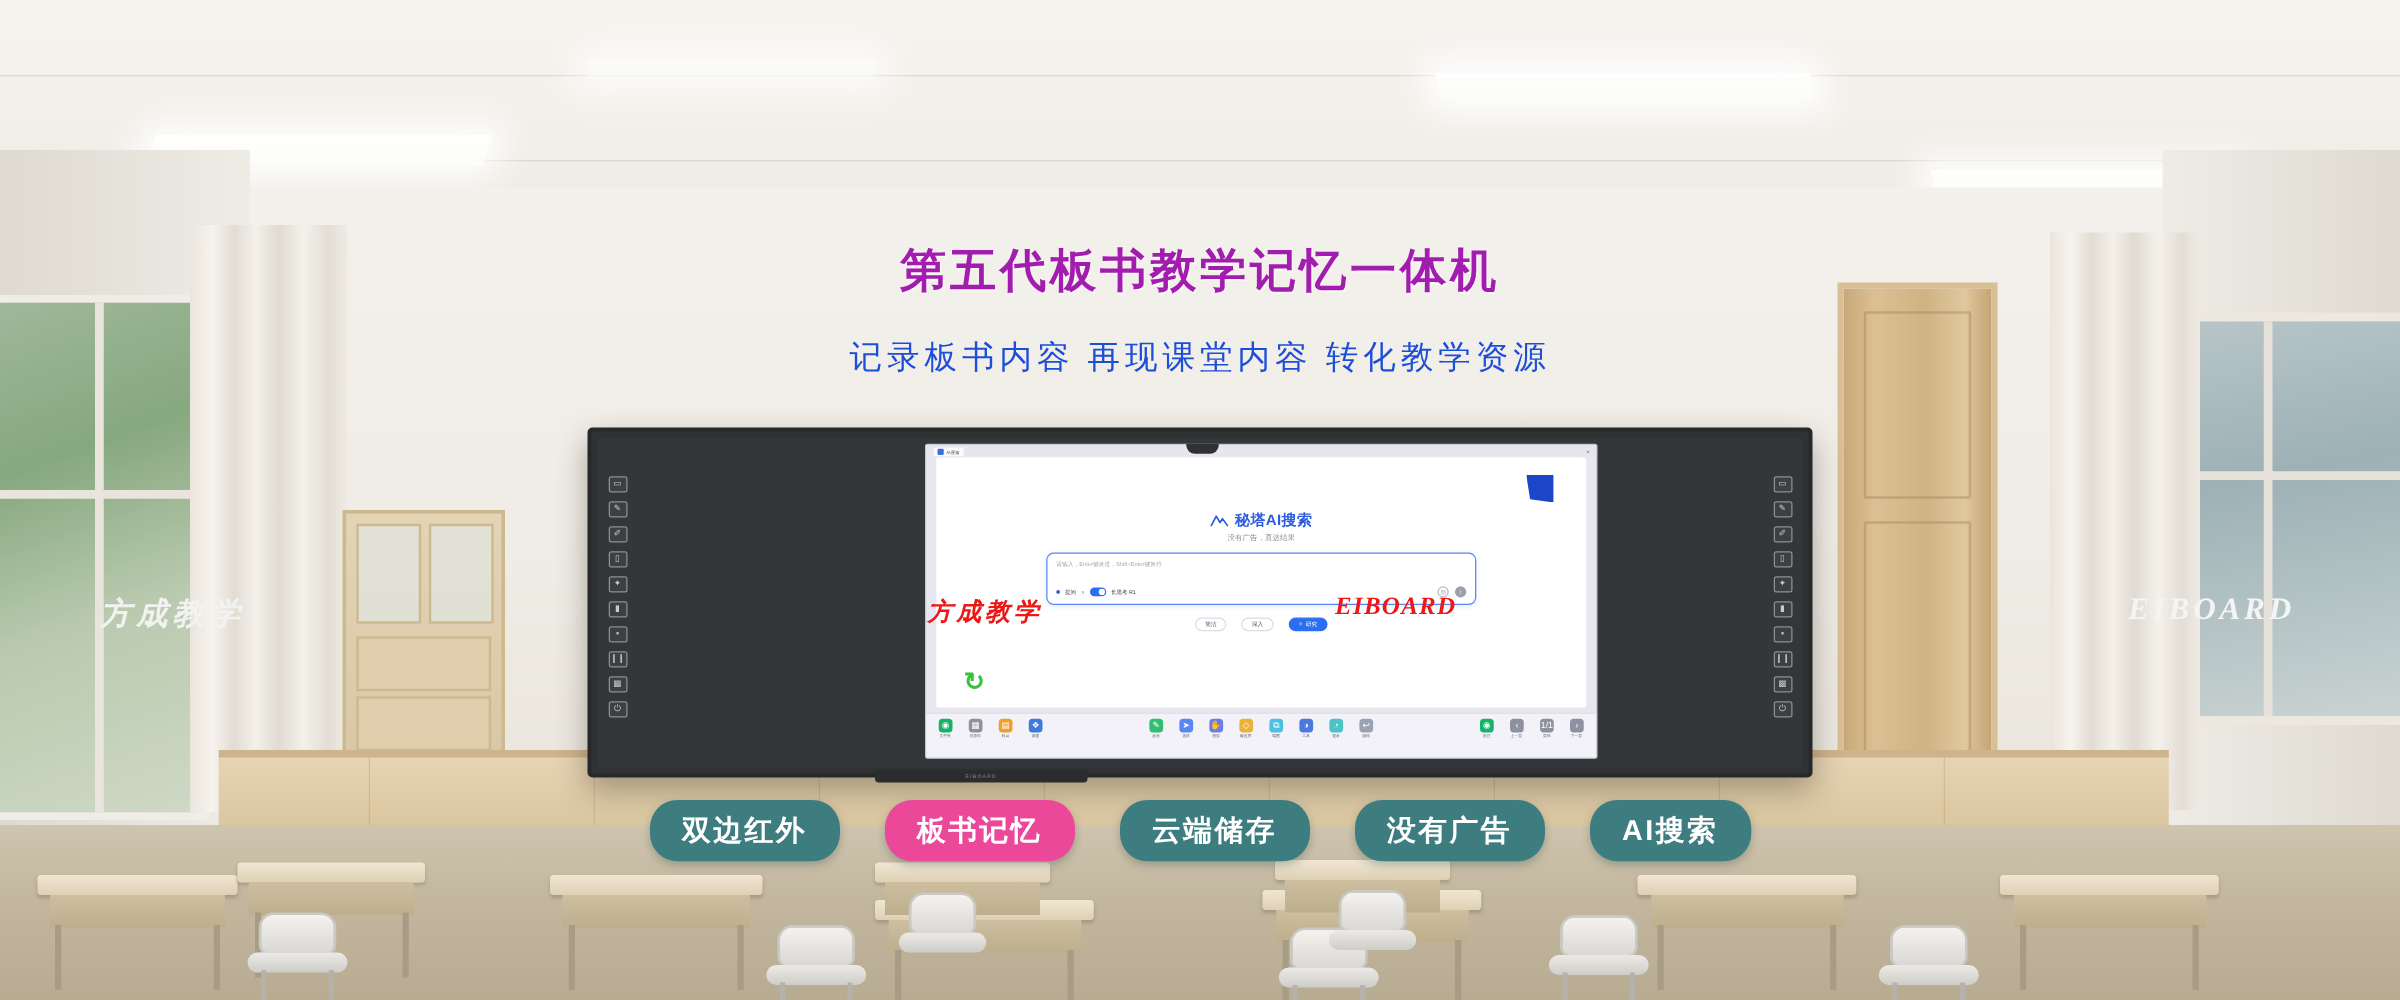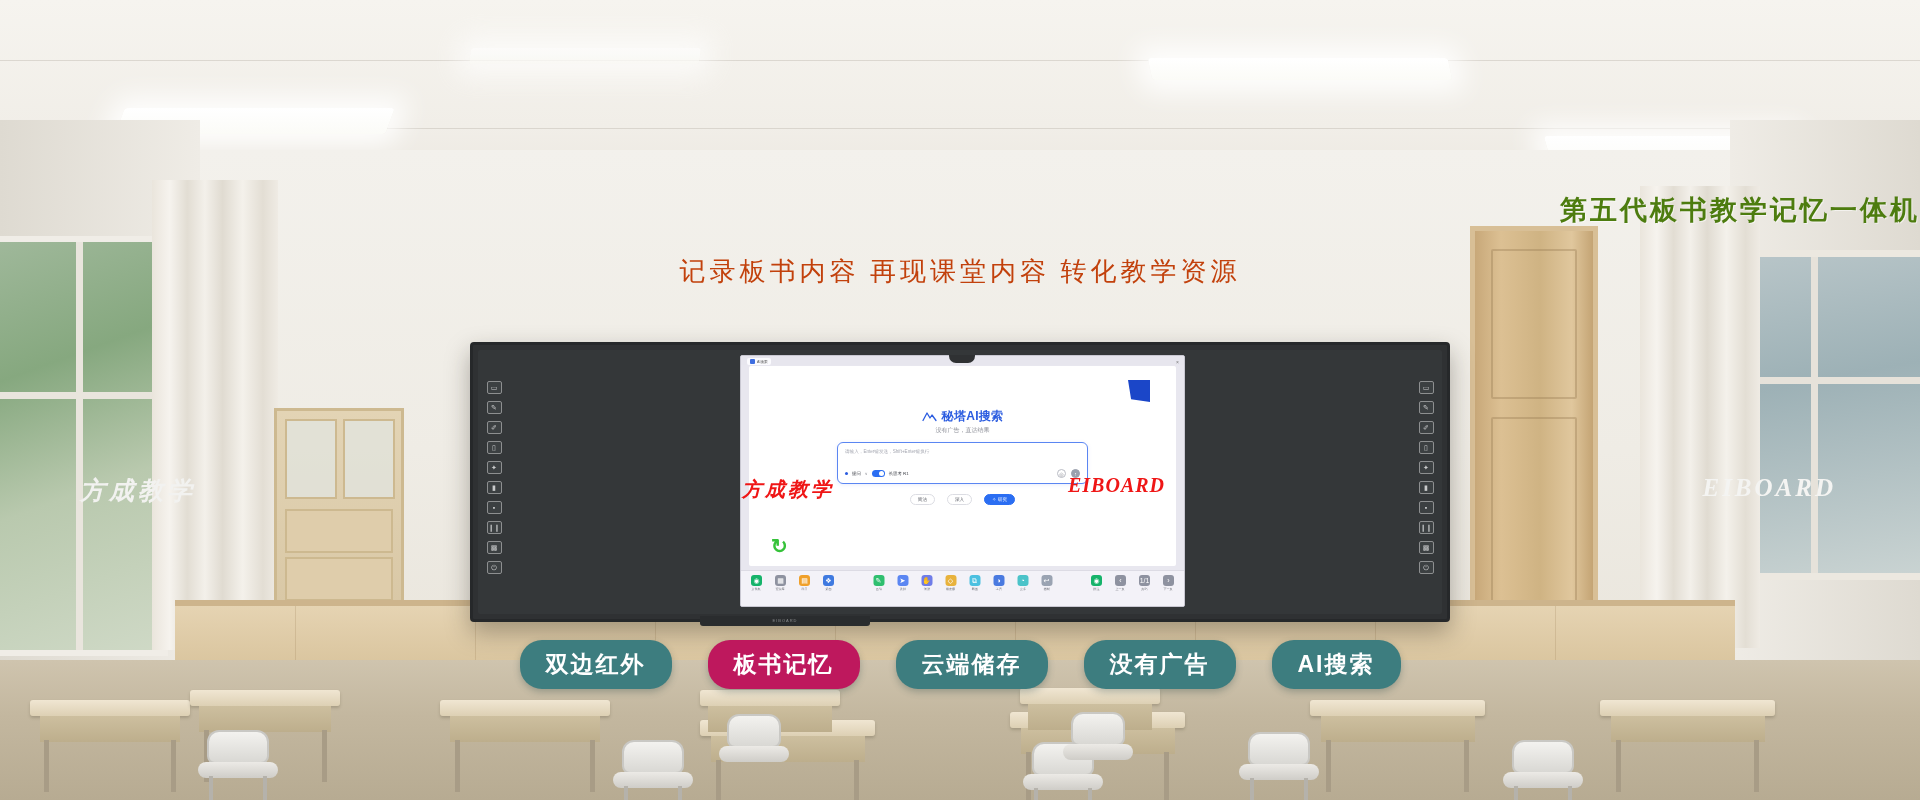--- a/index.html
+++ b/index.html
@@ -84,40 +84,40 @@
   .desk .legl{left:9%;} .desk .legr{right:9%;}
   .chair{position:absolute;}
   .chair .back{position:absolute;left:14%;top:0;width:72%;height:34px;border-radius:12px 12px 8px 8px;
     background:linear-gradient(180deg,#f3f2ef,#d9d8d4);border:2px solid #c9c8c4;}
   .chair .seat{position:absolute;left:4%;top:32px;width:92%;height:16px;border-radius:8px;
     background:linear-gradient(180deg,#eceae6,#cfcdc8);}
   .chair .cleg{position:absolute;top:46px;width:4px;height:42px;background:#b5b2ab;}
 
   
   .headline{position:absolute;left:0;top:192px;width:1920px;text-align:center;z-index:40;}
-  .h-title{font-family:"Liberation Serif", serif;font-weight:bold;font-size:27px;color:#4d7c0f;
-    letter-spacing:3px;text-shadow:1px 1px 0 rgba(255,255,255,.55);text-align:right;}
+  .h-title{font-family:"Liberation Serif", serif;font-weight:bold;font-size:37px;color:#a21caf;
+    letter-spacing:3px;text-shadow:1px 1px 0 rgba(255,255,255,.55);}
   .h-sub{font-family:"Liberation Serif", serif;font-size:23px;color:#3d7a7c;letter-spacing:.5px;margin-top:4px;}
-  .h-tag{font-family:"Liberation Serif", serif;font-size:26px;color:#c2410c;letter-spacing:4px;margin-top:26px;}
+  .h-tag{font-family:"Liberation Serif", serif;font-size:26px;color:#1d4ed8;letter-spacing:4px;margin-top:26px;}
 
   
   .board{position:absolute;left:470px;top:342px;width:980px;height:280px;
     background:#2f3133;border-radius:4px;border:3px solid #26282a;
     box-shadow:0 10px 24px rgba(40,35,25,.35);z-index:30;}
   .board-inner{position:absolute;inset:5px;background:#343739;border-radius:2px;}
   .side-col{position:absolute;top:36px;width:26px;display:flex;flex-direction:column;gap:7px;align-items:center;}
   .side-col.left{left:8px;} .side-col.right{right:8px;}
   .sbtn{width:15px;height:13px;border:1px solid #8d8f90;border-radius:2px;background:#3c4042;
     display:flex;align-items:center;justify-content:center;color:#c9cacb;font-size:7px;line-height:1;}
   .board-hand{position:absolute;font-family:"Liberation Serif",serif;font-style:italic;font-weight:bold;}
   .hand-left{left:80px;top:474px;font-size:25px;color:#f2f2f0;letter-spacing:4px;z-index:34;}
   .hand-right{right:84px;top:474px;font-size:25px;color:#f4f4f2;letter-spacing:3px;z-index:34;}
 
   
-  .screen{position:absolute;left:740px;top:355px;width:445px;height:252px;
+  .screen{position:absolute;left:740px;top:355px;width:538px;height:252px;
     background:#e8e7ef;border-radius:2px;z-index:33;overflow:hidden;border:1px solid #c9c8d2;}
   .screen-chrome{position:absolute;left:0;top:0;right:0;height:9px;background:#e7e6ee;}
   .screen-tab{position:absolute;left:6px;top:2px;display:flex;align-items:center;gap:2px;
     background:#fbfbfe;border-radius:2px;padding:1px 3px;}
   .screen-tab .fav{width:5px;height:5px;background:#3f6ee0;border-radius:1px;}
   .screen-tab span{font-size:3.6px;color:#555;}
   .screen-close{position:absolute;right:5px;top:3px;font-size:5px;color:#777;}
   .screen-page{position:absolute;left:8px;top:10px;right:8px;bottom:40px;background:#fff;border-radius:2px;}
   .notch{position:absolute;left:50%;top:0;transform:translateX(-50%);width:26px;height:8px;
     background:#2f3133;border-radius:0 0 7px 7px;z-index:36;}
@@ -475,19 +475,19 @@
   <div class="notch" style="left:962px;top:355px"></div>
   <div class="board-base">
     <span>EIBOARD</span>
   </div>
 
   <div class="red-hand red-left">方成教学</div>
   <div class="red-hand red-right">EIBOARD</div>
 
   <div class="pills" id="pills">
       <div class="pill" style="background: rgb(61, 125, 127);">双边红外</div>
-      <div class="pill" style="background: #be185d;">板书记忆</div>
+      <div class="pill" style="background: #ec4899;">板书记忆</div>
       <div class="pill" style="background: rgb(61, 125, 127);">云端储存</div>
       <div class="pill" style="background: rgb(61, 125, 127);">没有广告</div>
       <div class="pill" style="background: rgb(61, 125, 127);">AI搜索</div>
     </div>
 
 </div>
 
 </body></html>

